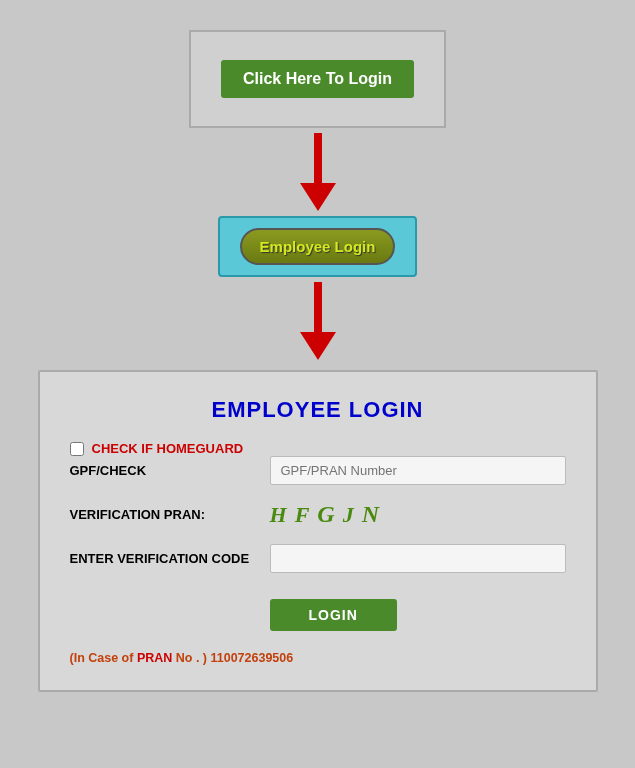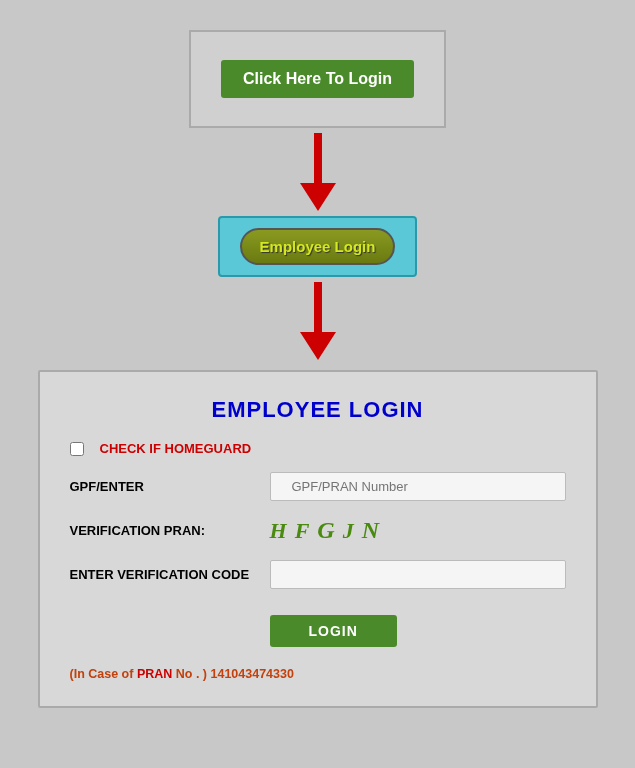--- a/index.html
+++ b/index.html
@@ -87,22 +87,21 @@
       color: #0000cc;
       font-size: 22px;
       font-weight: bold;
       margin-bottom: 18px;
       letter-spacing: 1px;
     }
 
     .homeguard-row {
       display: flex;
       align-items: center;
-      margin-bottom: 16px;
-      gap: 16px;
+      gap: 8px;
     }
 
     .homeguard-checkbox {
       width: 14px;
       height: 14px;
       accent-color: #333;
     }
 
     .homeguard-label {
       color: #cc0000;
@@ -119,21 +118,21 @@
     .form-label {
       color: #000;
       font-size: 13px;
       font-weight: bold;
       width: 200px;
       min-width: 200px;
     }
 
     .form-input {
       flex: 1;
-      padding: 6px 21px;
+      padding: 6px 10px;
       border: 1px solid #bbb;
       background-color: #f5f5f5;
       font-size: 13px;
       color: #888;
       border-radius: 2px;
     }
 
     .captcha-display {
       display: flex;
       align-items: center;
@@ -200,21 +199,21 @@
   <div class="form-title">EMPLOYEE LOGIN</div>
 
   
   <div class="homeguard-row">
     <input type="checkbox" class="homeguard-checkbox" style="">
     <span class="homeguard-label">CHECK IF HOMEGUARD</span>
   </div>
 
   
   <div class="form-row">
-    <span class="form-label">GPF/ENTER</span>
+    <span class="form-label">GPF/CHECK</span>
     <input type="text" class="form-input" placeholder="GPF/PRAN Number" style="">
   </div>
 
   
   <div class="form-row">
     <span class="form-label">VERIFICATION PRAN:</span>
     <div class="captcha-display">
       <span class="captcha-char captcha-h">H</span>
       <span class="captcha-char captcha-f">F</span>
       <span class="captcha-char captcha-g">G</span>
@@ -228,17 +227,17 @@
     <span class="form-label">ENTER VERIFICATION CODE</span>
     <input type="text" class="form-input" style="">
   </div>
 
   
   <button class="login-button">LOGIN</button>
 
   
   <div class="info-text">
     <div>
-      <span class="blue">(In Case of </span><span class="red-bold">PRAN</span><span class="blue"> No . ) 141043474330</span>
+      <span class="blue">(In Case of </span><span class="red-bold">PRAN</span><span class="blue"> No . ) 110072639506</span>
     </div>
   </div>
 
 </div>
 
 </body></html>

